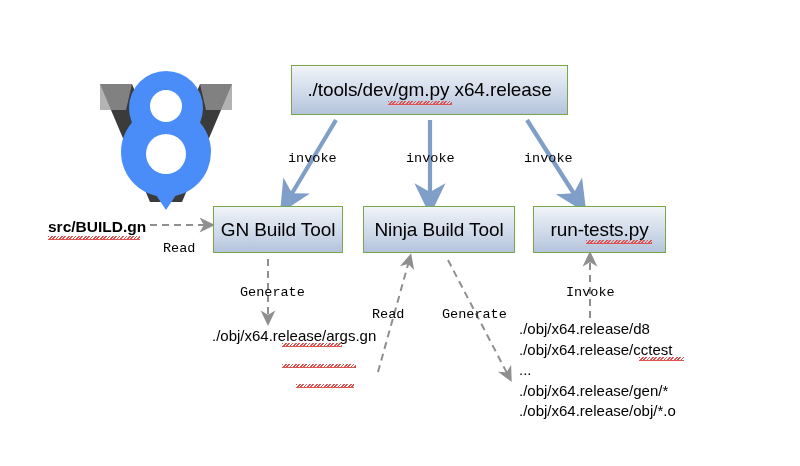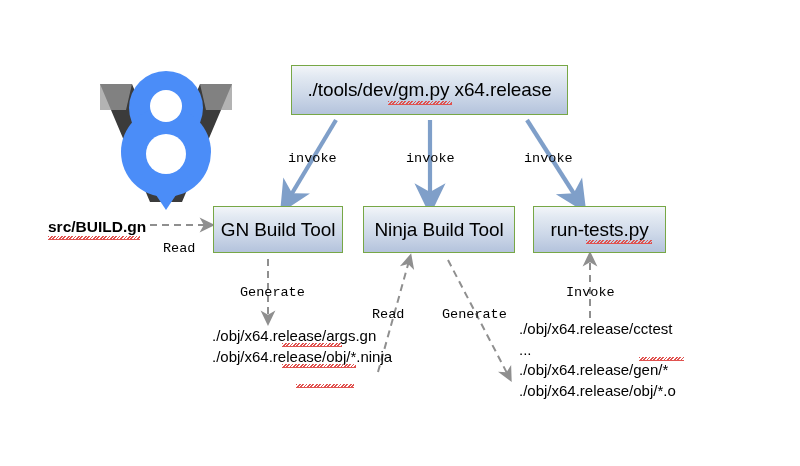--- a/index.html
+++ b/index.html
@@ -152,27 +152,27 @@
   <div class="label" style="left:240px; top:285px;">Generate</div>
 
   <div class="label" style="left:372px; top:307px;">Read</div>
 
   <div class="label" style="left:442px; top:307px;">Generate</div>
 
   <div class="label" style="left:566px; top:285px;">Invoke</div>
 
   <div class="outblock" style="left:164px; top:326px;margin-left:48px;">
     <div>./obj/x64.release/args.gn</div>
-    <div>./obj/x64.release/obj/*.ninja</div>
   </div>
   <div class="squiggle" style="left:282px; top:343px; width:60px;"></div>
   <div class="squiggle" style="left:282px; top:364px; width:74px;"></div>
   <div class="squiggle" style="left:296px; top:384px; width:58px;"></div>
 
   <div class="outblock" style="left:519px; top:319px;">
+    <div>./obj/x64.release/d8</div>
     <div>./obj/x64.release/cctest</div>
     <div>...</div>
     <div>./obj/x64.release/gen/*</div>
     <div>./obj/x64.release/obj/*.o</div>
   </div>
   <div class="squiggle" style="left:639px; top:357px; width:49px;"></div>
 
 </div>
 
 </body></html>

